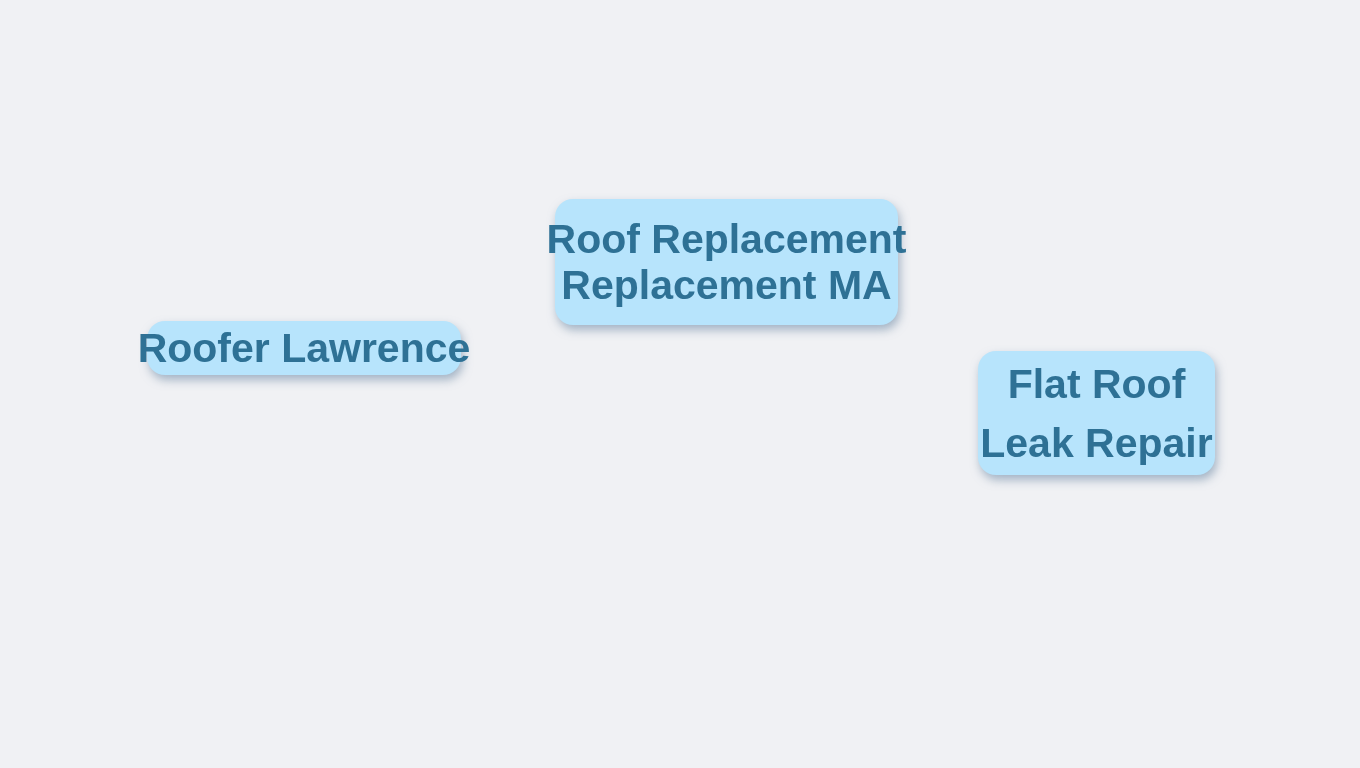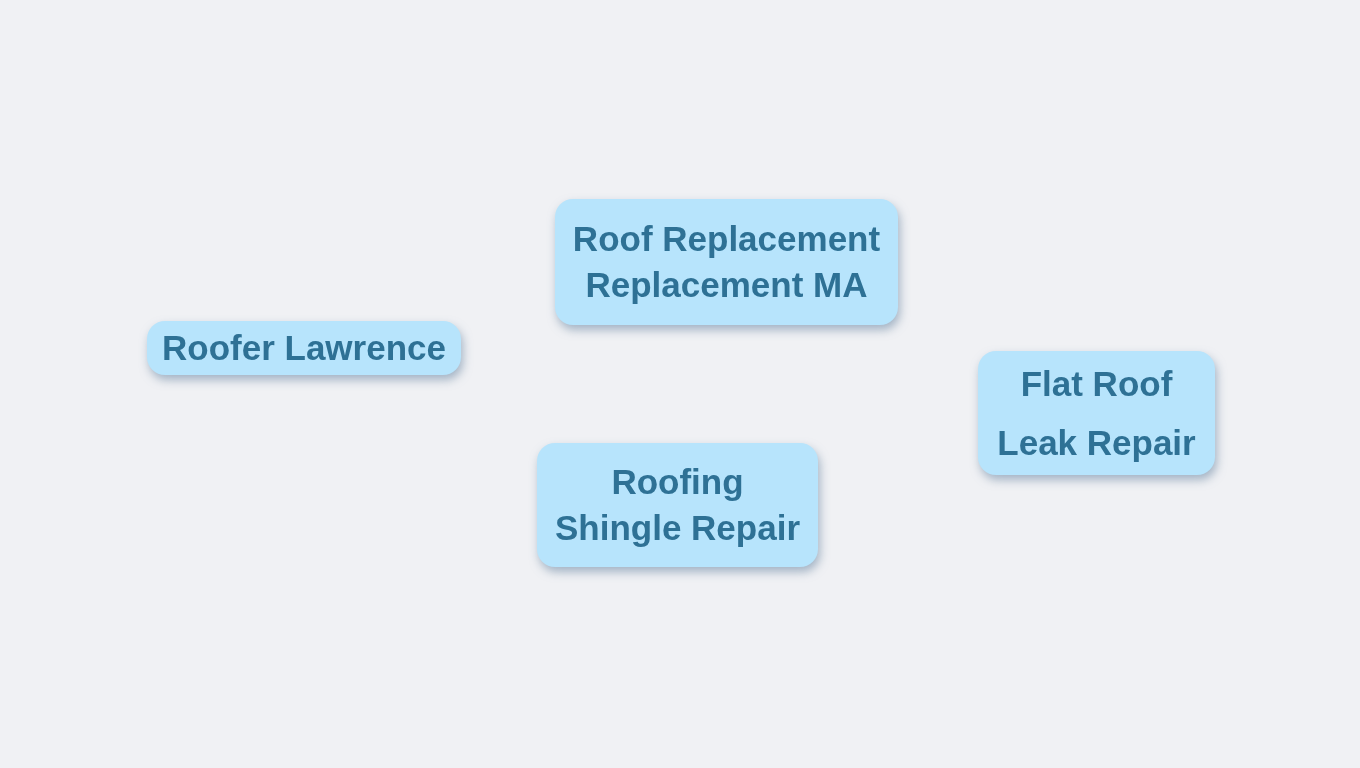--- a/index.html
+++ b/index.html
@@ -24,21 +24,21 @@
     box-shadow: 2px 5px 10px rgba(100, 130, 158, 0.55);
     display: flex;
     flex-direction: column;
     align-items: center;
     justify-content: center;
     cursor: pointer;
   }
   .node-line {
     color: #2e7195;
     font-weight: 700;
-    font-size: 35px;
+    font-size: 41px;
     line-height: 46px;
     text-align: center;
     white-space: nowrap;
   }
   
   .node-roofer-lawrence        { left: 147px; top: 321px; width: 314px; height: 54px;  }
   .node-roof-replacement       { left: 555px; top: 199px; width: 343px; height: 126px; }
   .node-roofing-shingle-repair { left: 537px; top: 443px; width: 281px; height: 124px; }
   .node-flat-roof-leak-repair  { left: 978px; top: 351px; width: 237px; height: 124px; gap: 13px; }
 </style>
@@ -49,23 +49,19 @@
 
   <div class="node node-roofer-lawrence">
     <span class="node-line">Roofer Lawrence</span>
   </div>
 
   <div class="node node-roof-replacement">
     <span class="node-line">Roof Replacement</span>
     <span class="node-line">Replacement MA</span>
   </div>
 
-  <div class="node node-roofing-shingle-repair">
-    <span class="node-line">Roofing</span>
-    <span class="node-line">Shingle Repair</span>
-  </div>
 
   <div class="node node-flat-roof-leak-repair">
     <span class="node-line">Flat Roof</span>
     <span class="node-line">Leak Repair</span>
   </div>
 
 </div>
 
 </body></html>

